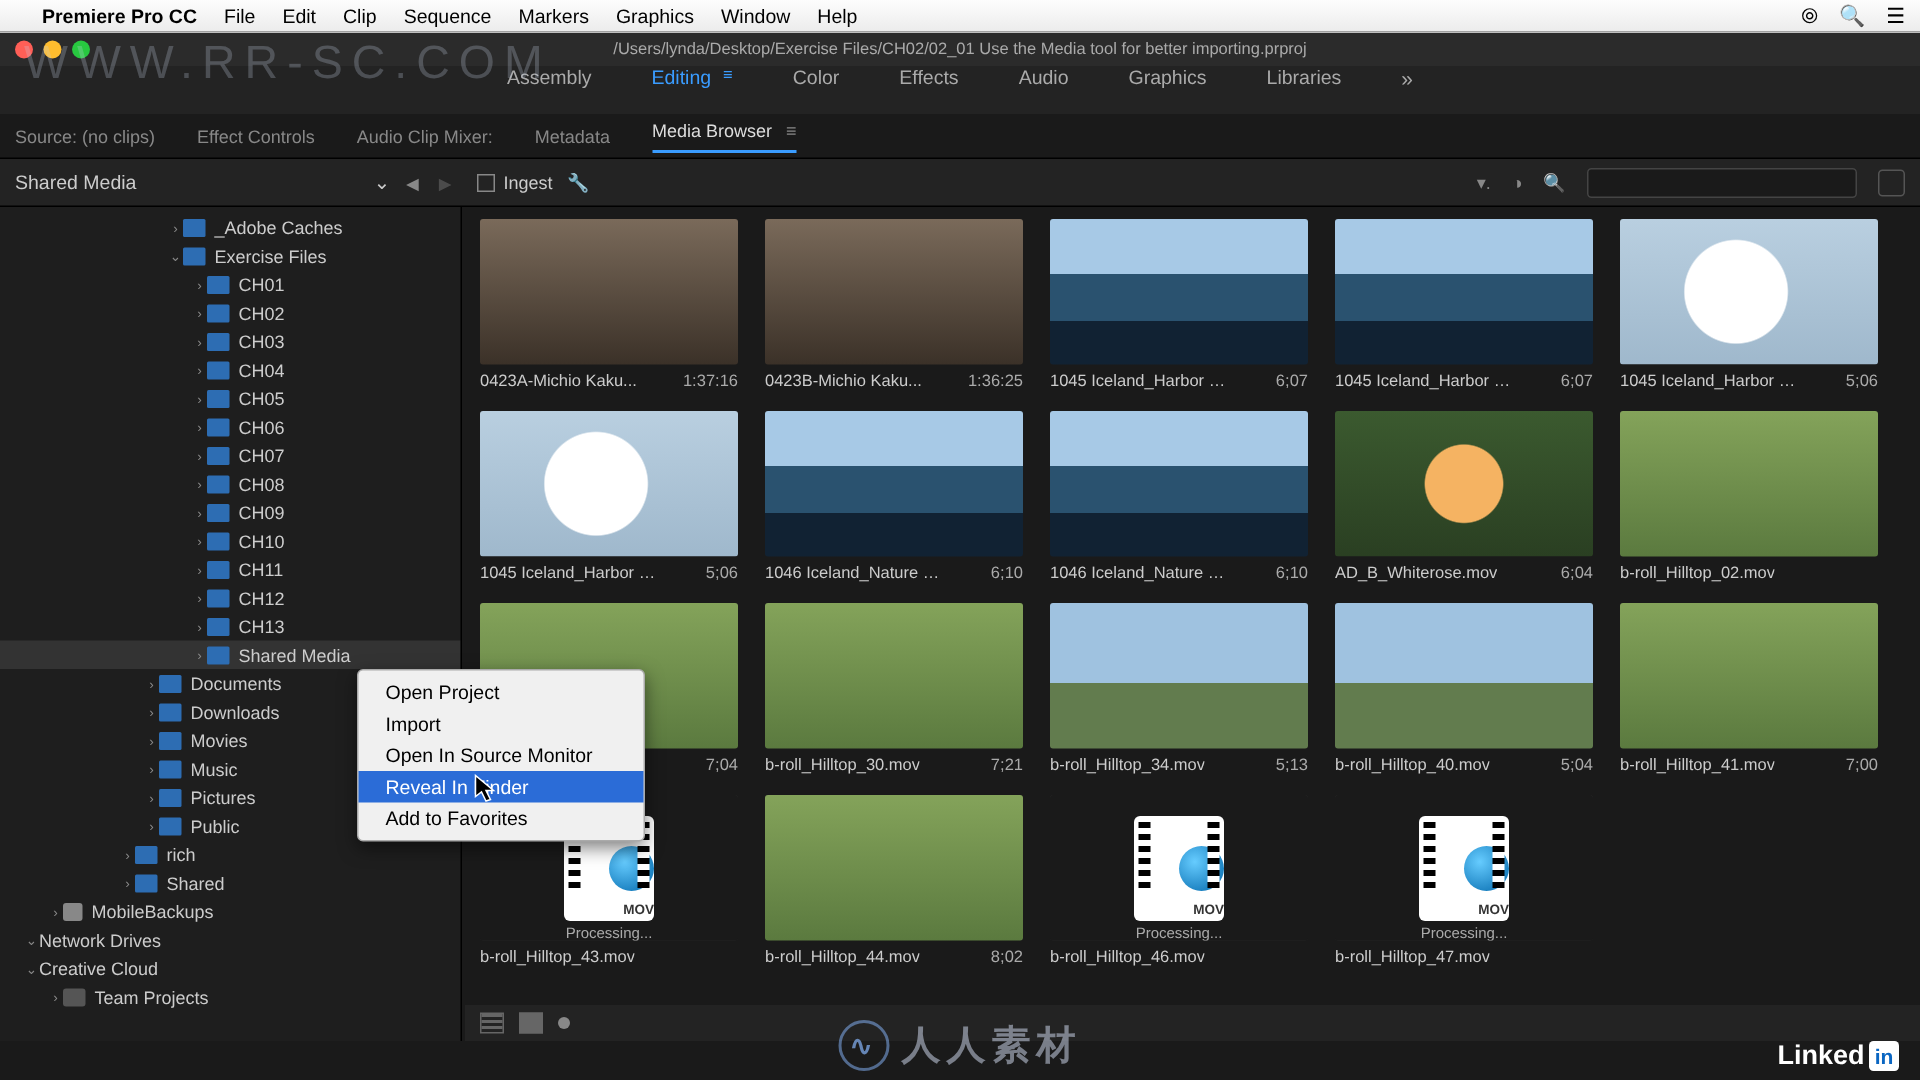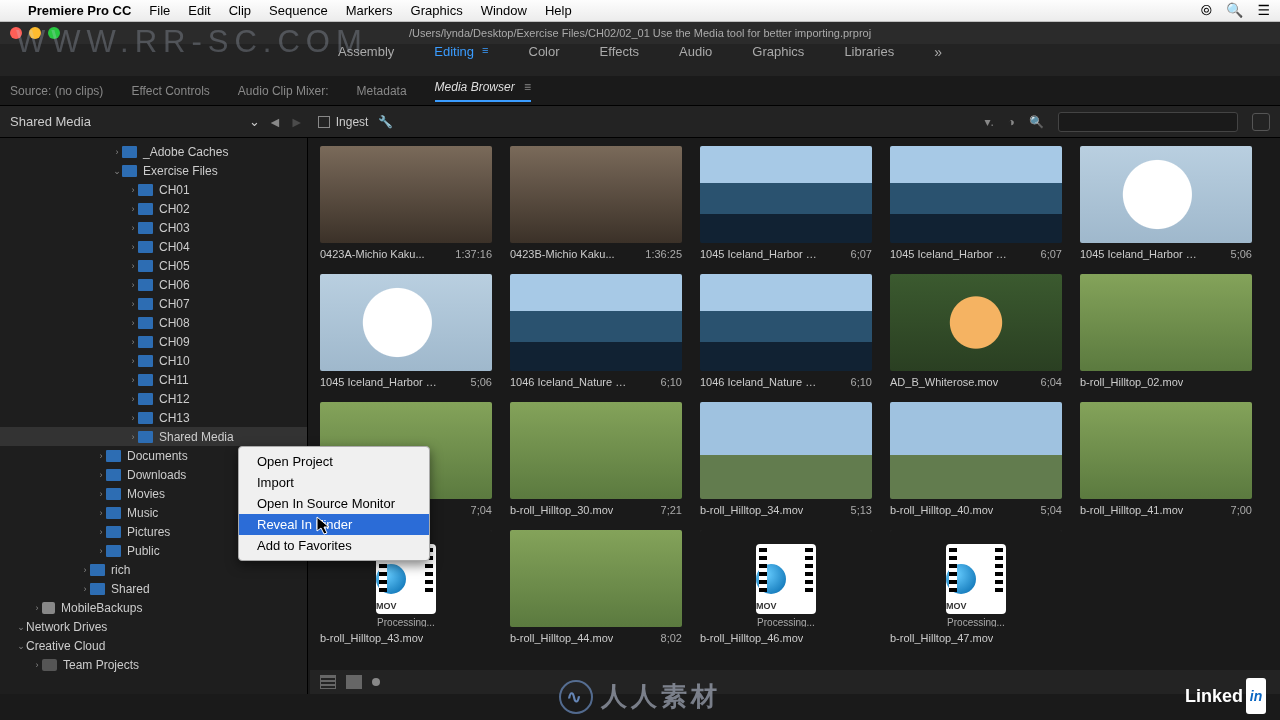--- a/index.html
+++ b/index.html
@@ -21,21 +21,21 @@
 
 .workspace { position:absolute; top:44px; left:0; right:0; height:32px; background:#232323; display:flex; justify-content:center; align-items:flex-start; gap:40px; }
 .workspace .ws-tab { color:#aaa; font-size:13px; cursor:pointer; }
 .workspace .ws-tab.active { color:#3a9cff; }
 .workspace .overflow { color:#aaa; font-size:14px; }
 .workspace .ws-menu { color:#3a9cff; font-size:11px; margin-left:-32px;}
 
 
 .panel-tabs { position:absolute; top:76px; left:0; right:0; height:30px; background:#1a1a1a; display:flex; align-items:center; padding:0 10px; gap:28px; border-bottom:1px solid #000;}
 .panel-tab { color:#888; font-size:12px; cursor:pointer; }
-.panel-tab.active { color:#ddd; border-bottom:2px solid #3a9cff; padding-bottom:6px;font-style:italic; }
+.panel-tab.active { color:#ddd; border-bottom:2px solid #3a9cff; padding-bottom:6px; }
 .panel-tab .menu-ic{color:#888; margin-left:6px;}
 
 
 .mb-toolbar { position:absolute; top:106px; left:0; right:0; height:32px; background:#232323; display:flex; align-items:center; padding:0 10px; border-bottom:1px solid #000;}
 .mb-toolbar .src-sel { flex:0 0 250px; display:flex; align-items:center; justify-content:space-between; color:#ccc; font-size:13px;}
 .mb-toolbar .nav-arrows { display:flex; gap:8px; margin-left:8px; color:#888; font-size:14px;}
 .mb-toolbar .ingest { display:flex; align-items:center; gap:6px; margin-left:14px; color:#ccc;}
 .mb-toolbar .ingest .box{width:12px;height:12px;border:1px solid #888;}
 .mb-toolbar .wrench{margin-left:10px;color:#888;}
 .mb-toolbar .right-tools{margin-left:auto; display:flex; gap:14px; align-items:center; color:#888;}
@@ -50,21 +50,21 @@
 .tree-row .foldr{width:15px;height:12px;background:#2d6db3;border-radius:1px;margin-right:6px;}
 .tree-row .foldr.db{background:#555;border-radius:2px;}
 .tree-row .foldr.disk{background:#888;border-radius:2px;width:13px;}
 .tree-row.sel{background:#333;}
 
 .grid-area { flex:1; background:#1a1a1a; overflow:auto; padding:8px 10px 0 12px; position:relative;}
 .grid { display:grid; grid-template-columns: repeat(5, 172px); gap:14px 18px; align-content:start;}
 .clip { width:172px; }
 .thumb { width:172px; height:97px; background:#333; border-radius:2px; position:relative; overflow:hidden;}
 .thumb .mov-ic{position:absolute;inset:0;display:flex;flex-direction:column;align-items:center;justify-content:center;background:#1a1a1a;}
-.thumb .mov-ic .frame{width:60px;height:70px;background:#fff;border-radius:4px;position:relative;display:flex;align-items:center;justify-content:flex-start;}
+.thumb .mov-ic .frame{width:60px;height:70px;background:#fff;border-radius:4px;position:relative;display:flex;align-items:center;justify-content:flex-end;}
 .thumb .mov-ic .frame::before,.thumb .mov-ic .frame::after{content:"";position:absolute;top:4px;bottom:22px;width:8px;background:repeating-linear-gradient(#000 0 4px,#fff 4px 8px);}
 .thumb .mov-ic .frame::before{left:3px;} .thumb .mov-ic .frame::after{right:3px;}
 .thumb .mov-ic .qcircle{width:30px;height:30px;border-radius:50%;background:radial-gradient(circle at 35% 35%, #6cf, #06a);}
 .thumb .mov-ic .movtxt{position:absolute;bottom:3px;font-size:9px;font-weight:600;color:#333;}
 .thumb .proc{position:absolute;bottom:-1px;left:0;right:0;text-align:center;font-size:10px;color:#aaa;background:#1a1a1a;}
 .clip-row { display:flex; justify-content:space-between; margin-top:5px; font-size:11px; color:#ccc;}
 .clip-row .nm{white-space:nowrap;overflow:hidden;text-overflow:ellipsis;max-width:120px;}
 .clip-row .dur{color:#aaa;}
 
 
@@ -79,21 +79,21 @@
 
 .grid-status { position:absolute; left:310px; right:0; bottom:26px; height:24px; background:#232323; display:flex; align-items:center; padding:0 10px; gap:10px; color:#aaa;}
 .grid-status .vbtn{width:16px;height:14px;border:1px solid #666;}
 .grid-status .vbtn.list{background:linear-gradient(#666 2px,transparent 2px) 0 0/100% 4px;}
 .grid-status .slider-dot{width:8px;height:8px;border-radius:50%;background:#888;}
 
 
 .wm { position:absolute; left:50%; bottom:6px; transform:translateX(-50%); color:rgba(200,210,230,.55); font-size:26px; font-weight:700; letter-spacing:4px; display:flex; align-items:center; gap:8px; z-index:5;}
 .wm .circ{width:34px;height:34px;border:2px solid rgba(120,160,220,.6);border-radius:50%;display:flex;align-items:center;justify-content:center;color:rgba(120,160,220,.8);font-size:18px;}
 .linkedin{position:absolute;right:14px;bottom:6px;color:#fff;font-size:18px;font-weight:600;display:flex;align-items:center;gap:3px;z-index:5;}
-.linkedin .box{width:20px;height:36px;background:#fff;color:#0a66c2;display:flex;align-items:center;justify-content:center;font-weight:800;border-radius:3px;font-size:14px;font-style:italic;}
+.linkedin .box{width:20px;height:20px;background:#fff;color:#0a66c2;display:flex;align-items:center;justify-content:center;font-weight:800;border-radius:3px;font-size:14px;}
 .wm-top{position:absolute;top:24px;left:16px;color:rgba(200,210,230,.25);font-size:31px;font-weight:400;letter-spacing:6px;z-index:4;}
 .sea{background:linear-gradient(#a7c9e6 38%,#2a526f 38% 70%,#123 70%);}
 .seagull{background:radial-gradient(circle at 45% 50%, #fff 32%, transparent 33%), linear-gradient(#b9cfe0,#9fb8cc);}
 .rose{background:radial-gradient(circle at 50% 50%, #f5b362 26%, transparent 27%), linear-gradient(#3b5a2f,#2a3f22);}
 .olive{background:linear-gradient(#84a35a,#5b7a3f);}
 .indoor{background:linear-gradient(#7a6a5a,#3b3128);}
 .hill{background:linear-gradient(#9fc2e0 55%,#627c4e 55%);}
 </style>
 </head>
 <body>

